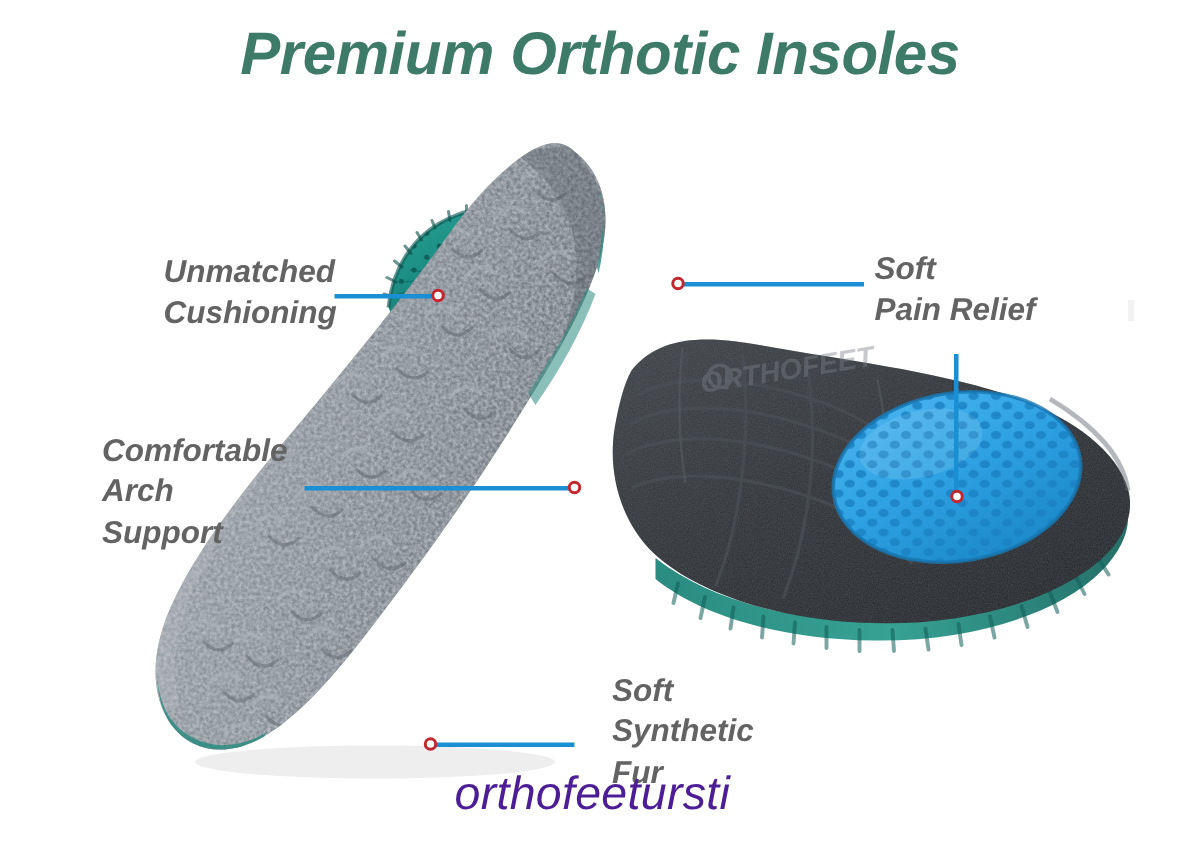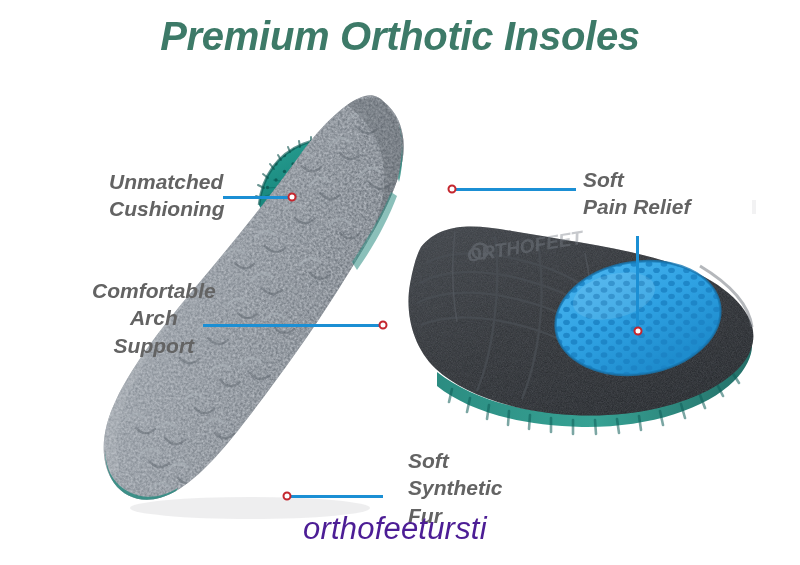--- a/index.html
+++ b/index.html
@@ -35,21 +35,21 @@
   
   .callout-label {
     position: absolute;
     font-size: 21px;
     font-weight: 700;
     line-height: 1.30;
     color: #636363;
     white-space: pre-line;
   }
   #label-cushioning { left: 68px;  top: 168px; text-align: left; margin-left: 41px; }
-  #label-arch       { left: 68px;  top: 277px; text-align: center; margin-left: 24px; }
+  #label-arch       { left: 68px;  top: 287px; text-align: left; }
   #label-heel       { left: 583px; top: 166px; text-align: left; }
   #label-fur        { left: 408px; top: 447px; width: 110px; }
 
   
   .lead-line {
     position: absolute;
     background: #1b8fd4;
   }
   .lead-h { height: 3px; }
   .lead-v { width: 3px; }

